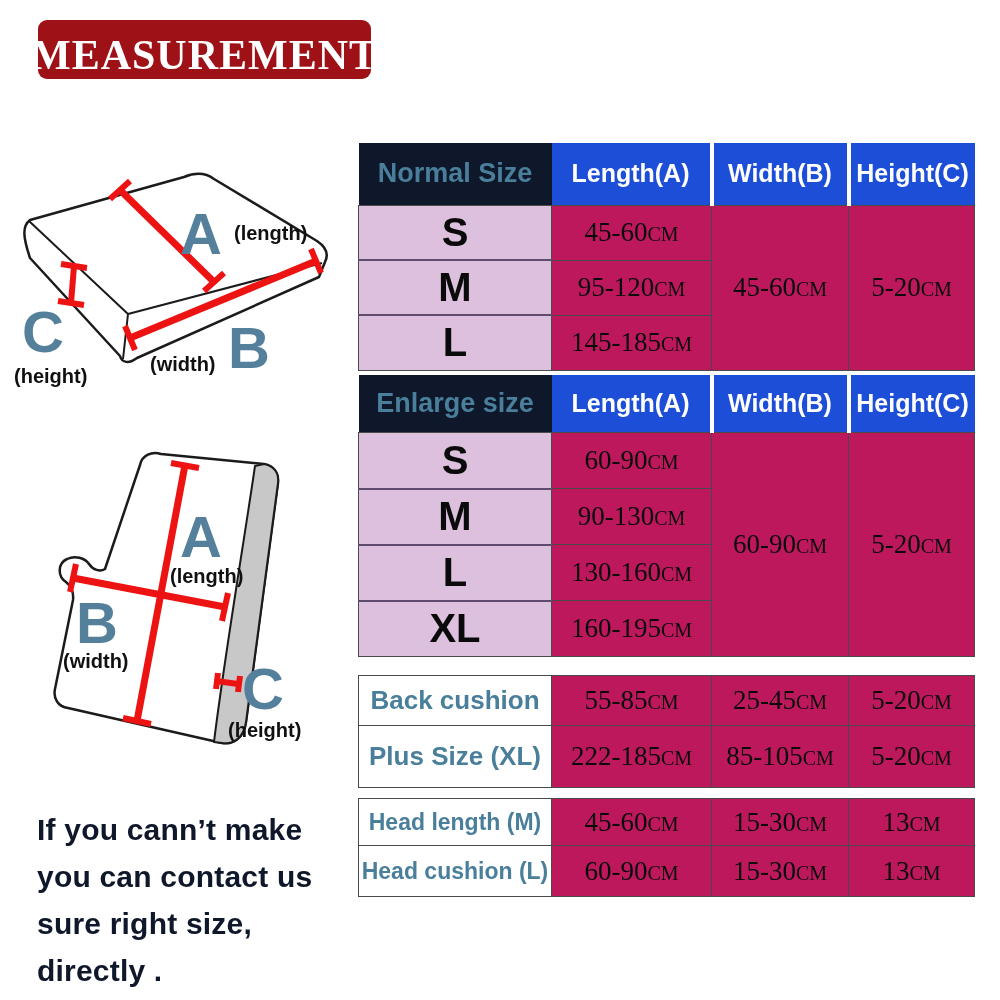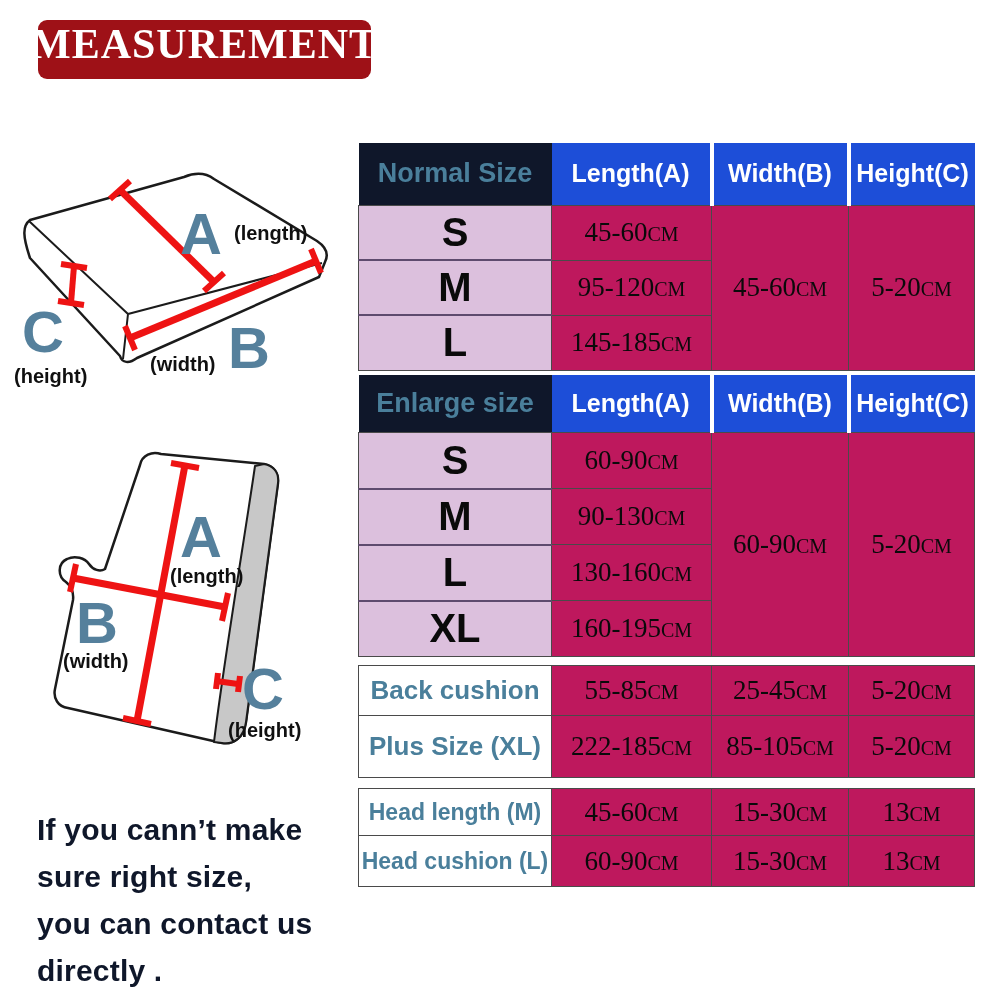--- a/index.html
+++ b/index.html
@@ -1,21 +1,21 @@
 <!DOCTYPE html>
 <html><head>
 <meta charset="utf-8">
 <style>
   html,body{margin:0;padding:0}
   body{width:1000px;height:1000px;position:relative;background:#ffffff;
        font-family:"Liberation Sans",sans-serif;overflow:hidden}
 
   
   .banner{position:absolute;left:38px;top:20px;width:333px;height:59px;
-          background:#9e1117;border-radius:9px;display:flex;align-items:flex-start;justify-content:center}
+          background:#9e1117;border-radius:9px;display:flex;align-items:flex-end;justify-content:center}
   .banner .banner-text{font-family:"Liberation Serif",serif;font-weight:bold;
           font-size:42px;color:#ffffff;letter-spacing:1px;white-space:nowrap}
 
   
   svg.diagram{position:absolute}
   #seat-svg{left:8px;top:162px}
   #back-svg{left:30px;top:445px}
   .outline{fill:#ffffff;stroke:#1b1b1b;stroke-width:2.5;stroke-linejoin:round}
   .crease{fill:none;stroke:#1b1b1b;stroke-width:2;stroke-linejoin:round}
   .band{fill:#c8c8c8;stroke:#1b1b1b;stroke-width:2;stroke-linejoin:round}
@@ -27,21 +27,21 @@
   .dcap{font-family:"Liberation Sans",sans-serif;font-weight:bold;font-size:20px;fill:#101010}
 
   
   .note{position:absolute;left:37px;top:806px;width:330px;
         font-size:30px;line-height:47px;font-weight:600;color:#0f172a;letter-spacing:.2px}
 
   
   .twrap{position:absolute;left:358px;top:143px;width:616px}
   .twrap table{border-collapse:collapse;table-layout:fixed;width:616px}
   .twrap td,.twrap th{padding:0;text-align:center;vertical-align:middle}
-  .t2{margin-top:4px}.t3{margin-top:8px}.t4{margin-top:10px}
+  .t2{margin-top:4px}.t3{margin-top:18px}.t4{margin-top:10px}
 
   th.title{background:#0f172a;color:#4a7f9b;font-size:27px;font-weight:bold;border:none}
   th.gray{background:#1d4ed8;color:#ffffff;font-size:25px;font-weight:bold;
           border:none;border-left:4px solid #ffffff;white-space:nowrap}
   th.gray.first{border-left:none}
 
   td.lav{background:#dcc0dd;border:1px solid #4a4a4a;border-bottom:2px solid #5e4b6e;
          font-size:40px;font-weight:bold;color:#0a0a0a}
   tr.lastlav td.lav{border-bottom:1px solid #4a4a4a}
   td.val{background:#be185d;border:1px solid #4a4a4a;color:#0a0a0a;
@@ -110,22 +110,22 @@
   <text class="dletter" x="150" y="112">A</text>
   <text class="dcap" x="140" y="138">(length)</text>
   <text class="dletter" x="46" y="198">B</text>
   <text class="dcap" x="33" y="223">(width)</text>
   <text class="dletter" x="212" y="264">C</text>
   <text class="dcap" x="198" y="292">(height)</text>
 </svg>
 
 <div class="note">
   <div>If you cann’t make</div>
+  <div>you can contact us</div>
   <div>sure right size,</div>
-  <div>you can contact us</div>
   <div>directly .</div>
 </div>
 
 <div class="twrap">
 
   <table class="t1">
     <colgroup>
         <col style="width:193px">
         <col style="width:160px">
         <col style="width:137px">

